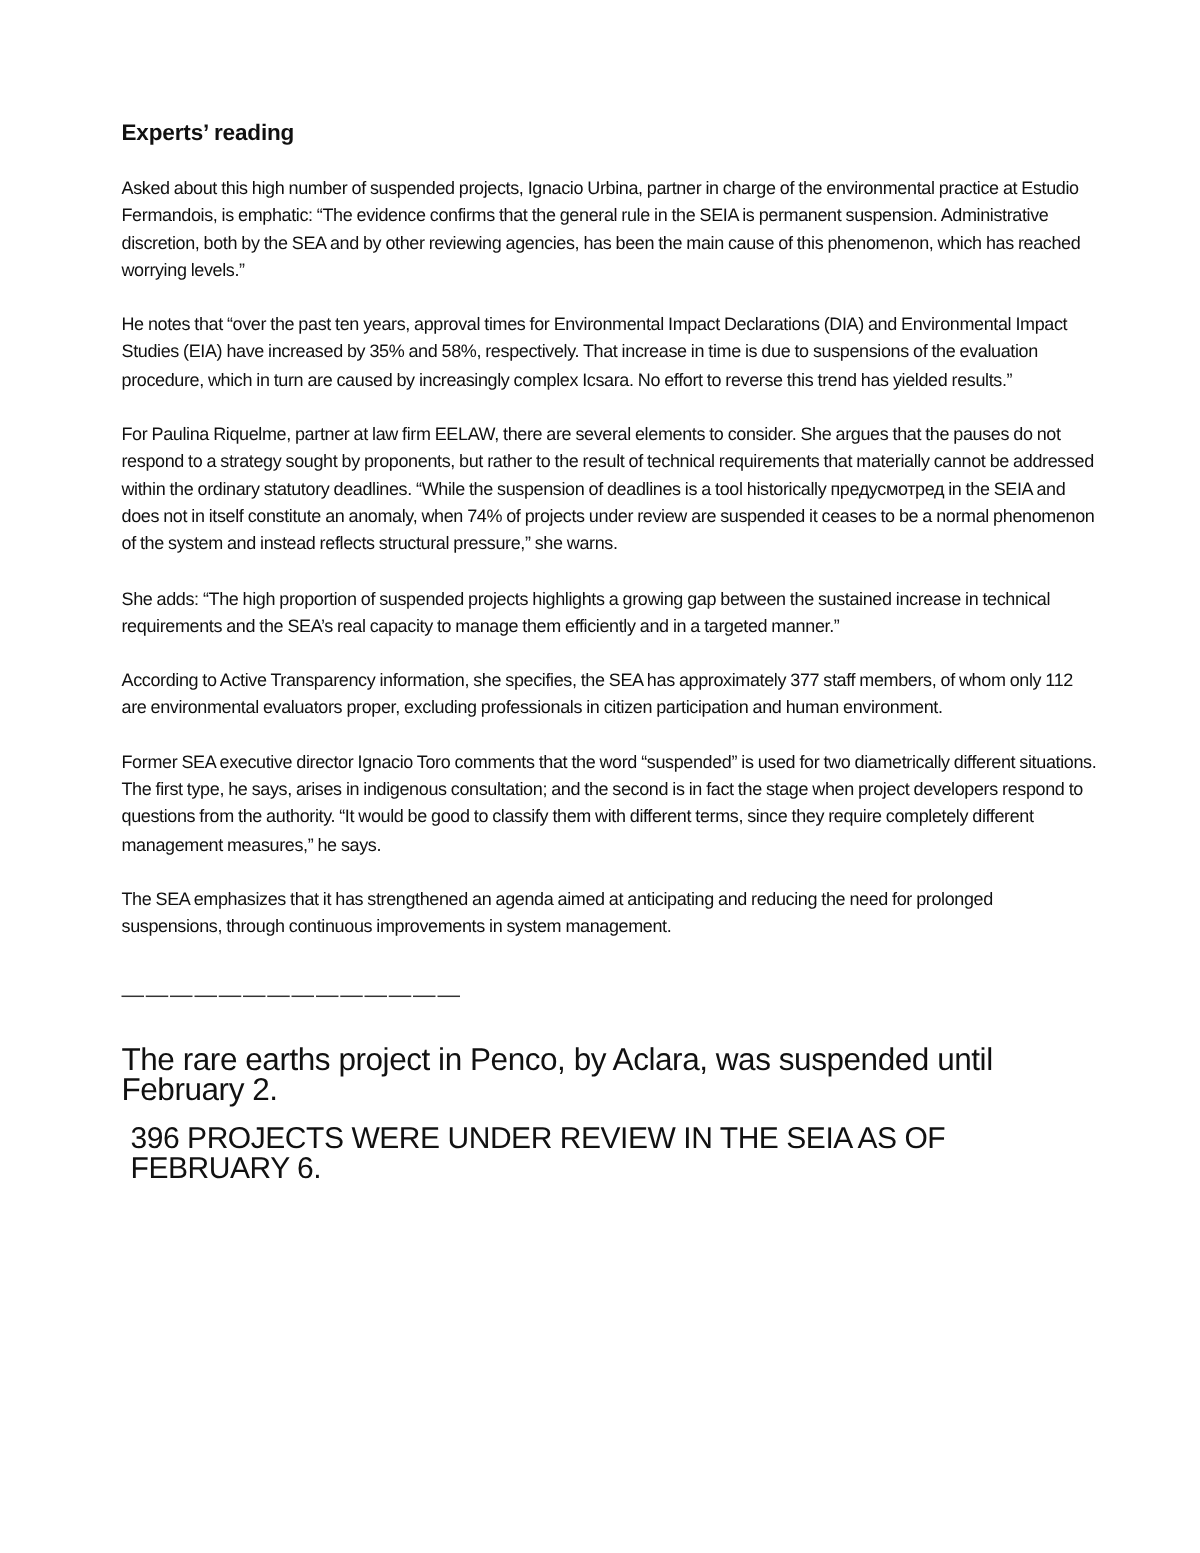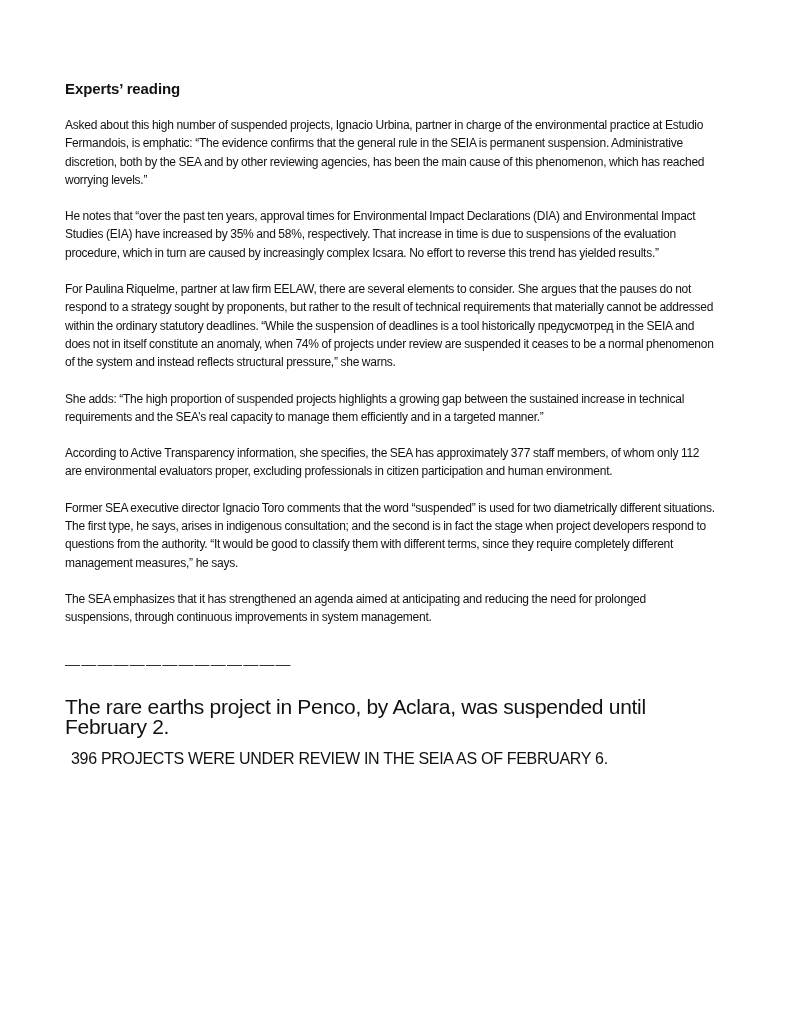--- a/index.html
+++ b/index.html
@@ -10,21 +10,21 @@
     body {
       width: 800px;
       height: 1035px;
       position: relative;
       overflow: hidden;
       color: #111111;
       font-family: "Liberation Sans", sans-serif;
     }
     .page {
       position: absolute;
-      left: 65px;
+      left: 81px;
       top: 80px;
       width: 650px;
     }
     .heading {
       font-weight: bold;
       font-size: 15px;
       line-height: 18px;
       margin: 0 0 18px 0;
       letter-spacing: -0.1px;
     }
@@ -44,21 +44,21 @@
     }
     .caption {
       margin-top: 24px;
       font-size: 21px;
       line-height: 20px;
       letter-spacing: -0.3px;
     }
     .caption-upper {
       margin-top: 12px;
       padding-left: 6px;
-      font-size: 16px;
+      font-size: 20px;
       line-height: 20px;
       letter-spacing: -0.3px;
     }
   </style>
 </head>
 <body>
 
 <div class="page">
   <div class="heading">Experts’ reading</div>
 

